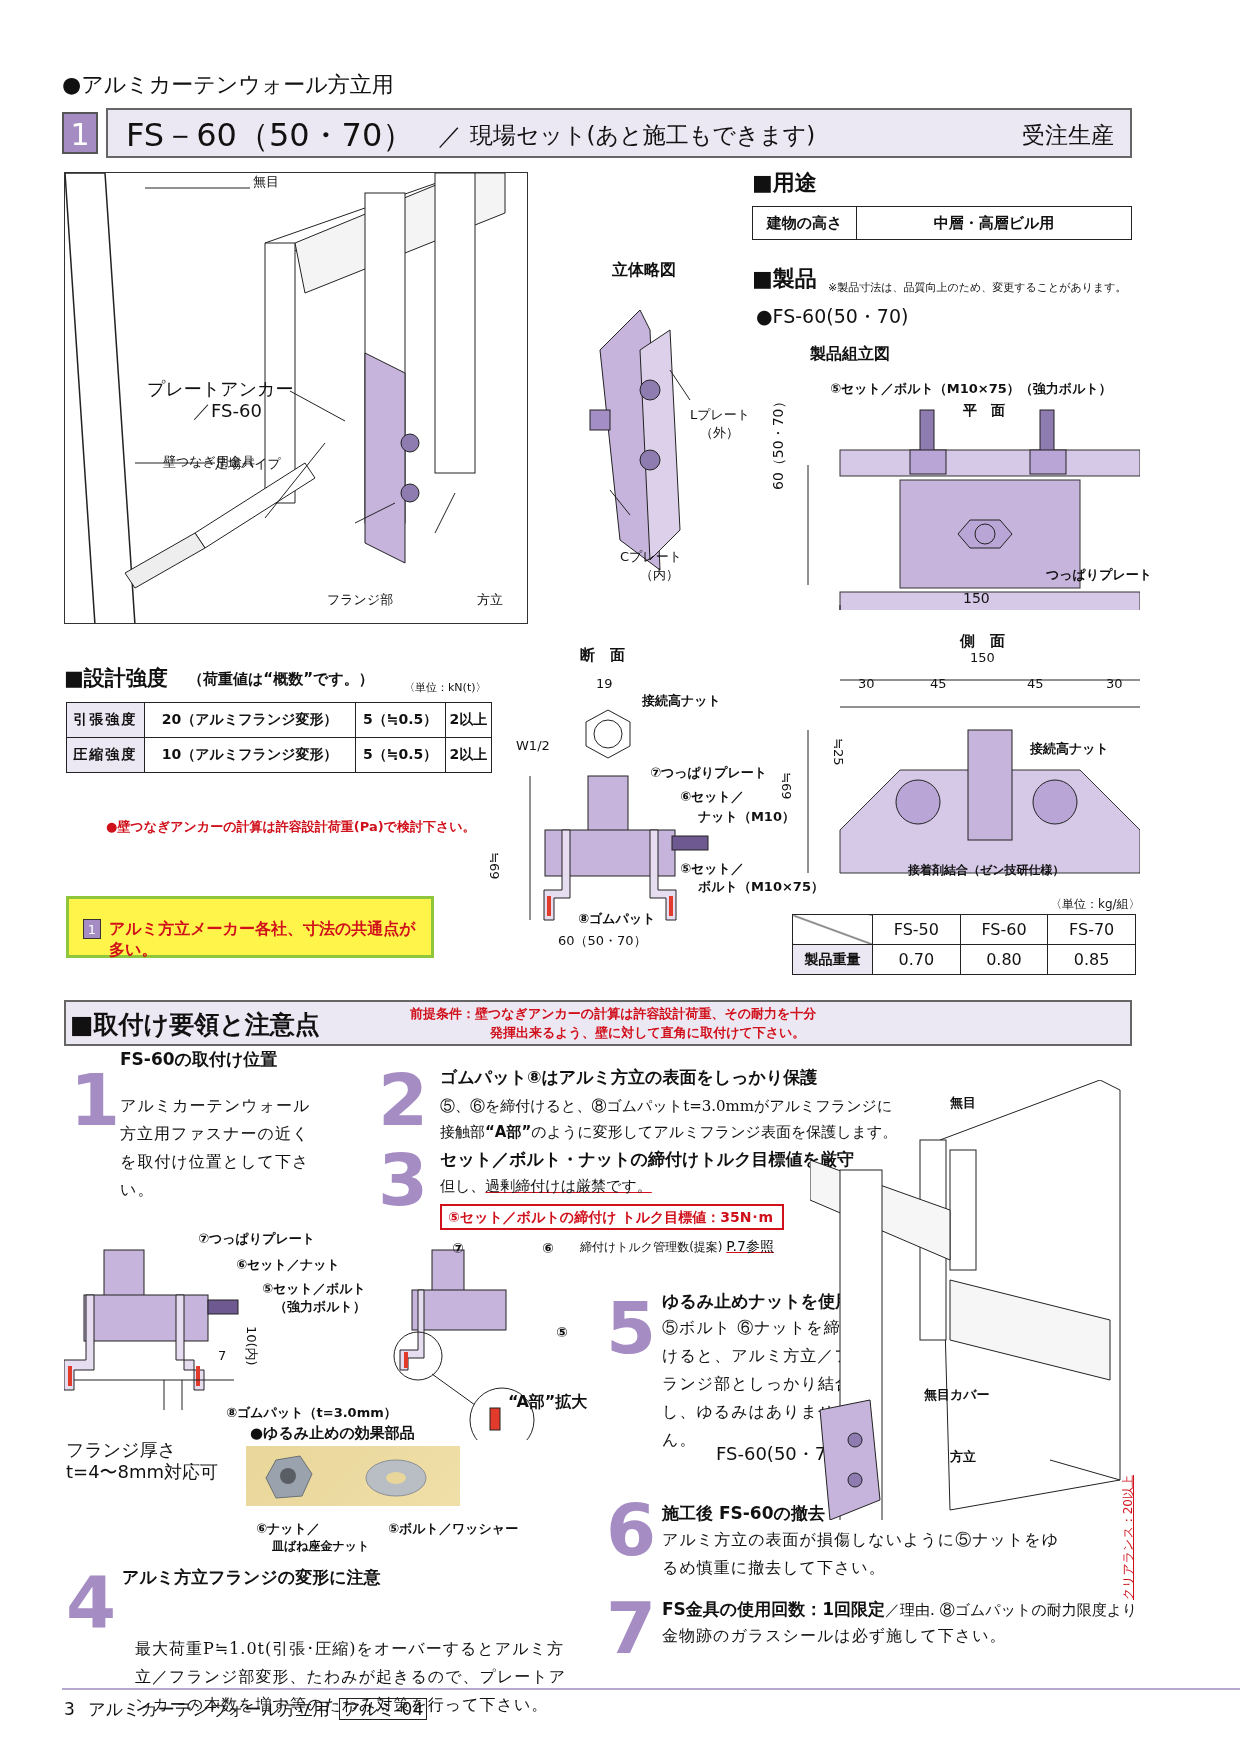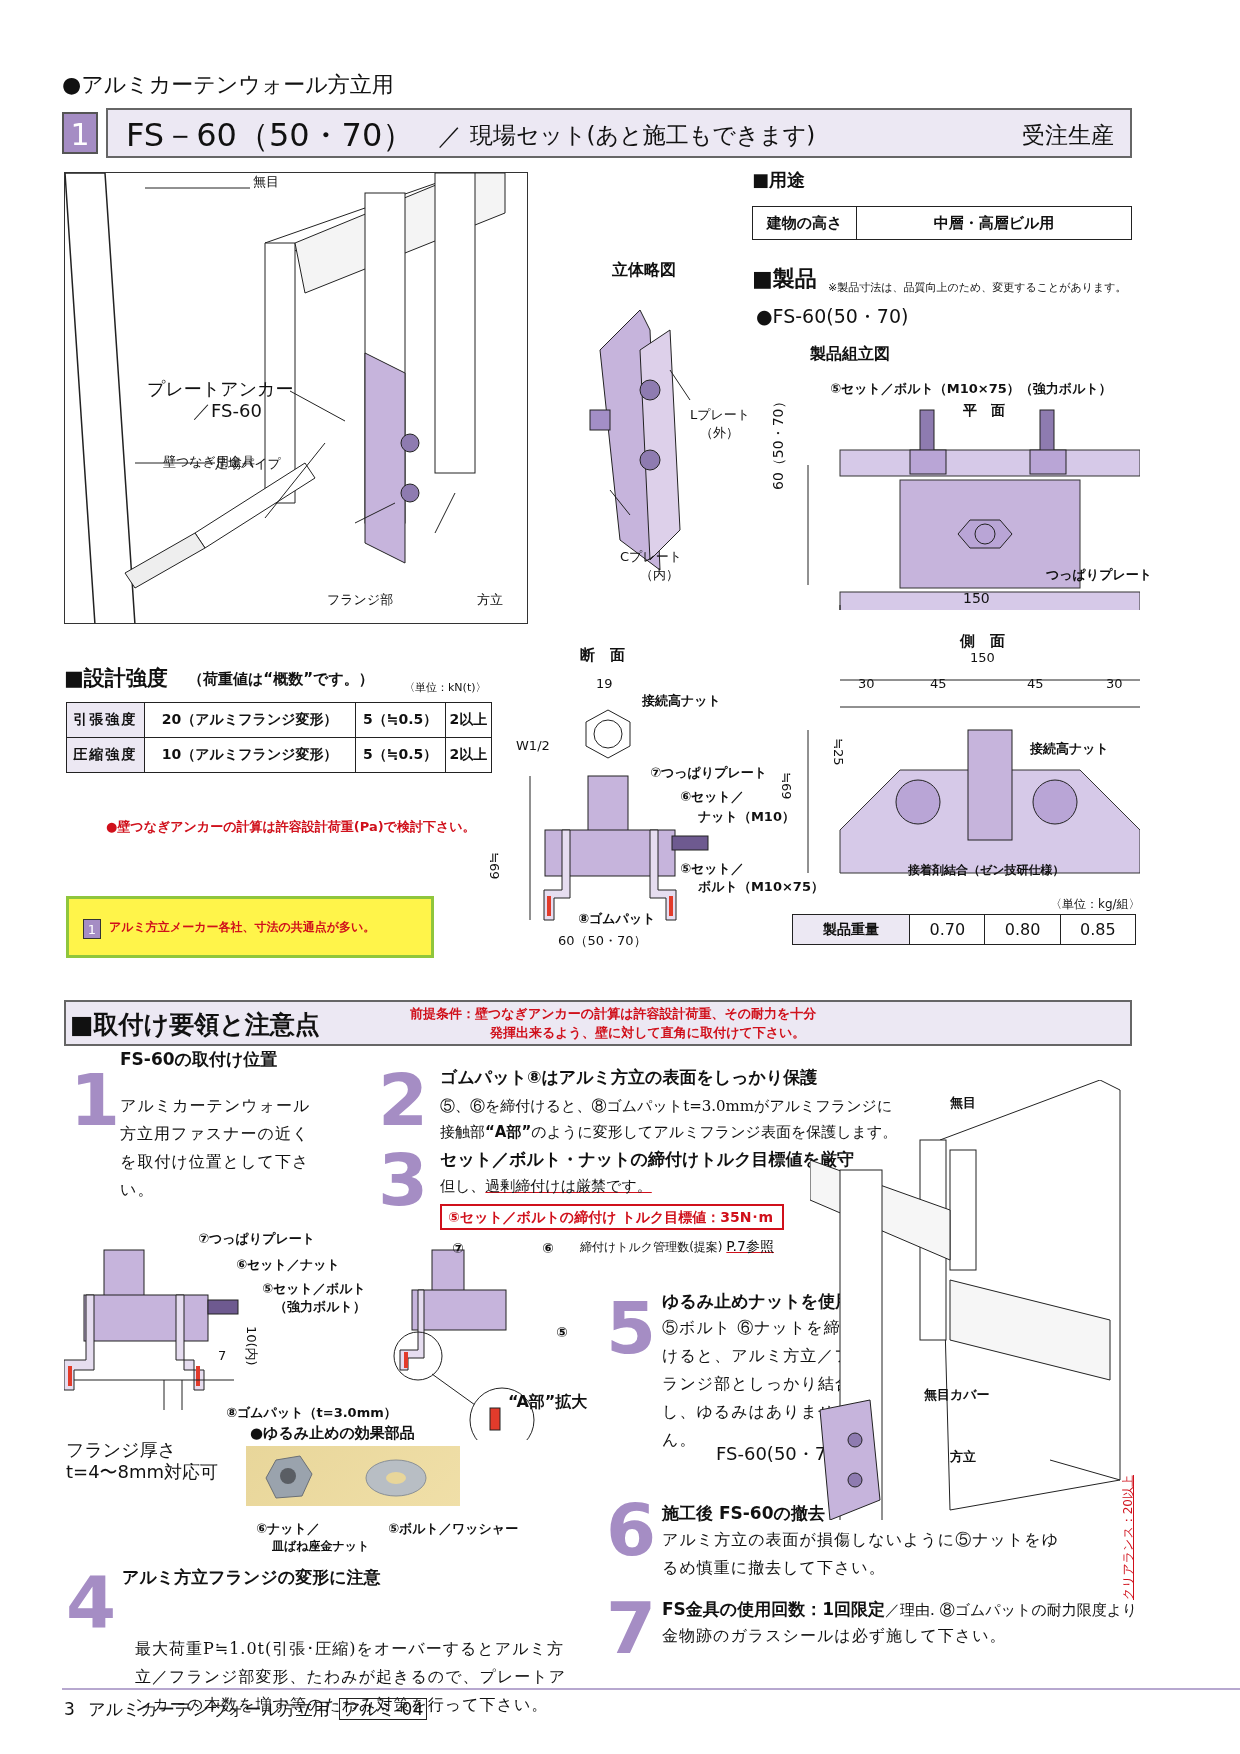--- a/index.html
+++ b/index.html
@@ -67,21 +67,21 @@
     <rect x="30" y="120" width="20" height="20" fill="#a38ec6" stroke="#222"></rect>
     <line x1="110" y1="80" x2="130" y2="110" stroke="#222"></line>
     <line x1="50" y1="200" x2="70" y2="225" stroke="#222"></line>
   </svg>
   <span class="abs lbl" style="left:130px;top:146px;">Lプレート</span>
   <span class="abs lbl" style="left:140px;top:164px;">（外）</span>
   <span class="abs lbl" style="left:60px;top:288px;">Cプレート</span>
   <span class="abs lbl" style="left:80px;top:306px;">（内）</span>
 </div>
 
-<div class="abs" style="left:752px;top:168px;font-size:18px;font-weight:bold;">■用途</div>
+<div class="abs" style="left:752px;top:168px;font-size:22px;font-weight:bold;">■用途</div>
 <table class="abs tbl" style="left:752px;top:206px;width:380px;height:34px;">
   <tbody>
       <tr>
     <td style="width:104px;font-size:15px;">建物の高さ</td>
     <td style="font-size:15px;">中層・高層ビル用</td>
   </tr>
 </tbody>
   </table>
 
 <div class="abs" style="left:752px;top:264px;font-size:22px;font-weight:bold;">■製品</div>
@@ -175,26 +175,32 @@
     <td style="font-size:14px;">10（アルミフランジ変形）</td>
     <td style="font-size:14px;">5（≒0.5）</td>
     <td style="font-size:14px;">2以上</td>
   </tr>
 </tbody>
   </table>
 <div class="abs red" style="left:66px;top:818px;font-size:13px;font-weight:bold;margin-left:40px;">●壁つなぎアンカーの計算は許容設計荷重(Pa)で検討下さい。</div>
 
 <div class="abs" style="left:66px;top:896px;width:368px;height:62px;background:#fff44a;border:3px solid #8fc63c;">
   <span class="abs" style="left:14px;top:20px;width:18px;height:20px;background:#a58dc4;color:#fff;font-size:13px;text-align:center;line-height:20px;border:1px solid #333;">1</span>
-  <span class="abs red" style="left:40px;top:20px;font-size:12px;font-weight:bold;">アルミ方立メーカー各社、寸法の共通点が多い。</span>
+  <span class="abs red" style="left:40px;top:20px;font-size:16px;font-weight:bold;">アルミ方立メーカー各社、寸法の共通点が多い。</span>
 </div>
 
 <div class="abs" style="left:1050px;top:896px;font-size:12px;">〈単位：kg/組〉</div>
 <table class="abs tbl" style="left:792px;top:914px;width:344px;">
   <tbody>
+      <tr style="height:30px;">
+    <td style="width:80px;background:linear-gradient(to top right, #fff calc(50% - 1px), #222 50%, #fff calc(50% + 1px));"></td>
+    <td style="font-weight:normal;">FS-50</td>
+    <td style="font-weight:normal;">FS-60</td>
+    <td style="font-weight:normal;">FS-70</td>
+  </tr>
   <tr style="height:30px;">
     <td class="hdr-cell" style="font-size:14px;">製品重量</td>
     <td style="font-weight:normal;">0.70</td>
     <td style="font-weight:normal;">0.80</td>
     <td style="font-weight:normal;">0.85</td>
   </tr>
 </tbody>
   </table>
 
 <div class="abs" style="left:64px;top:1000px;width:1068px;height:46px;background:#ece8f3;border:2px solid #666;">

